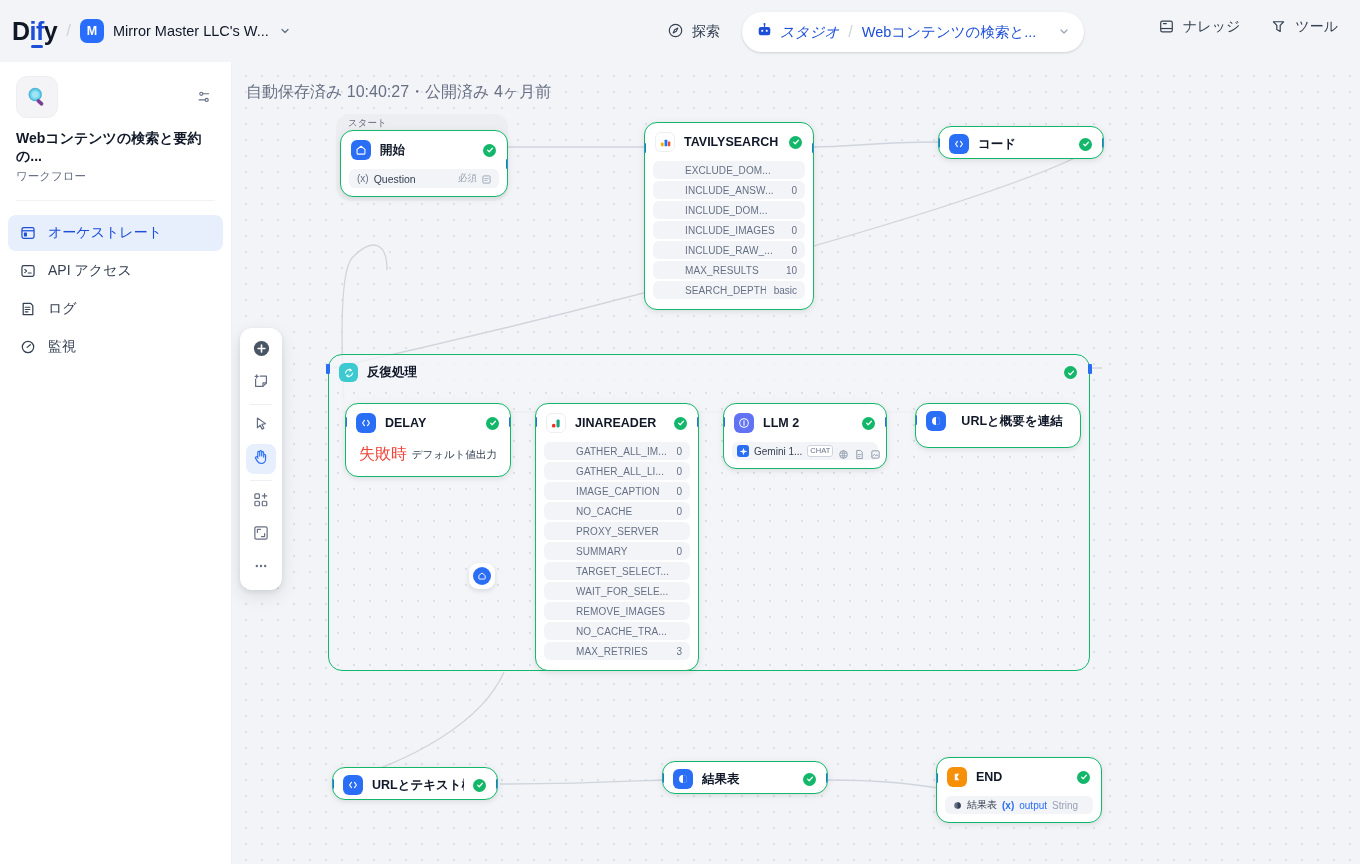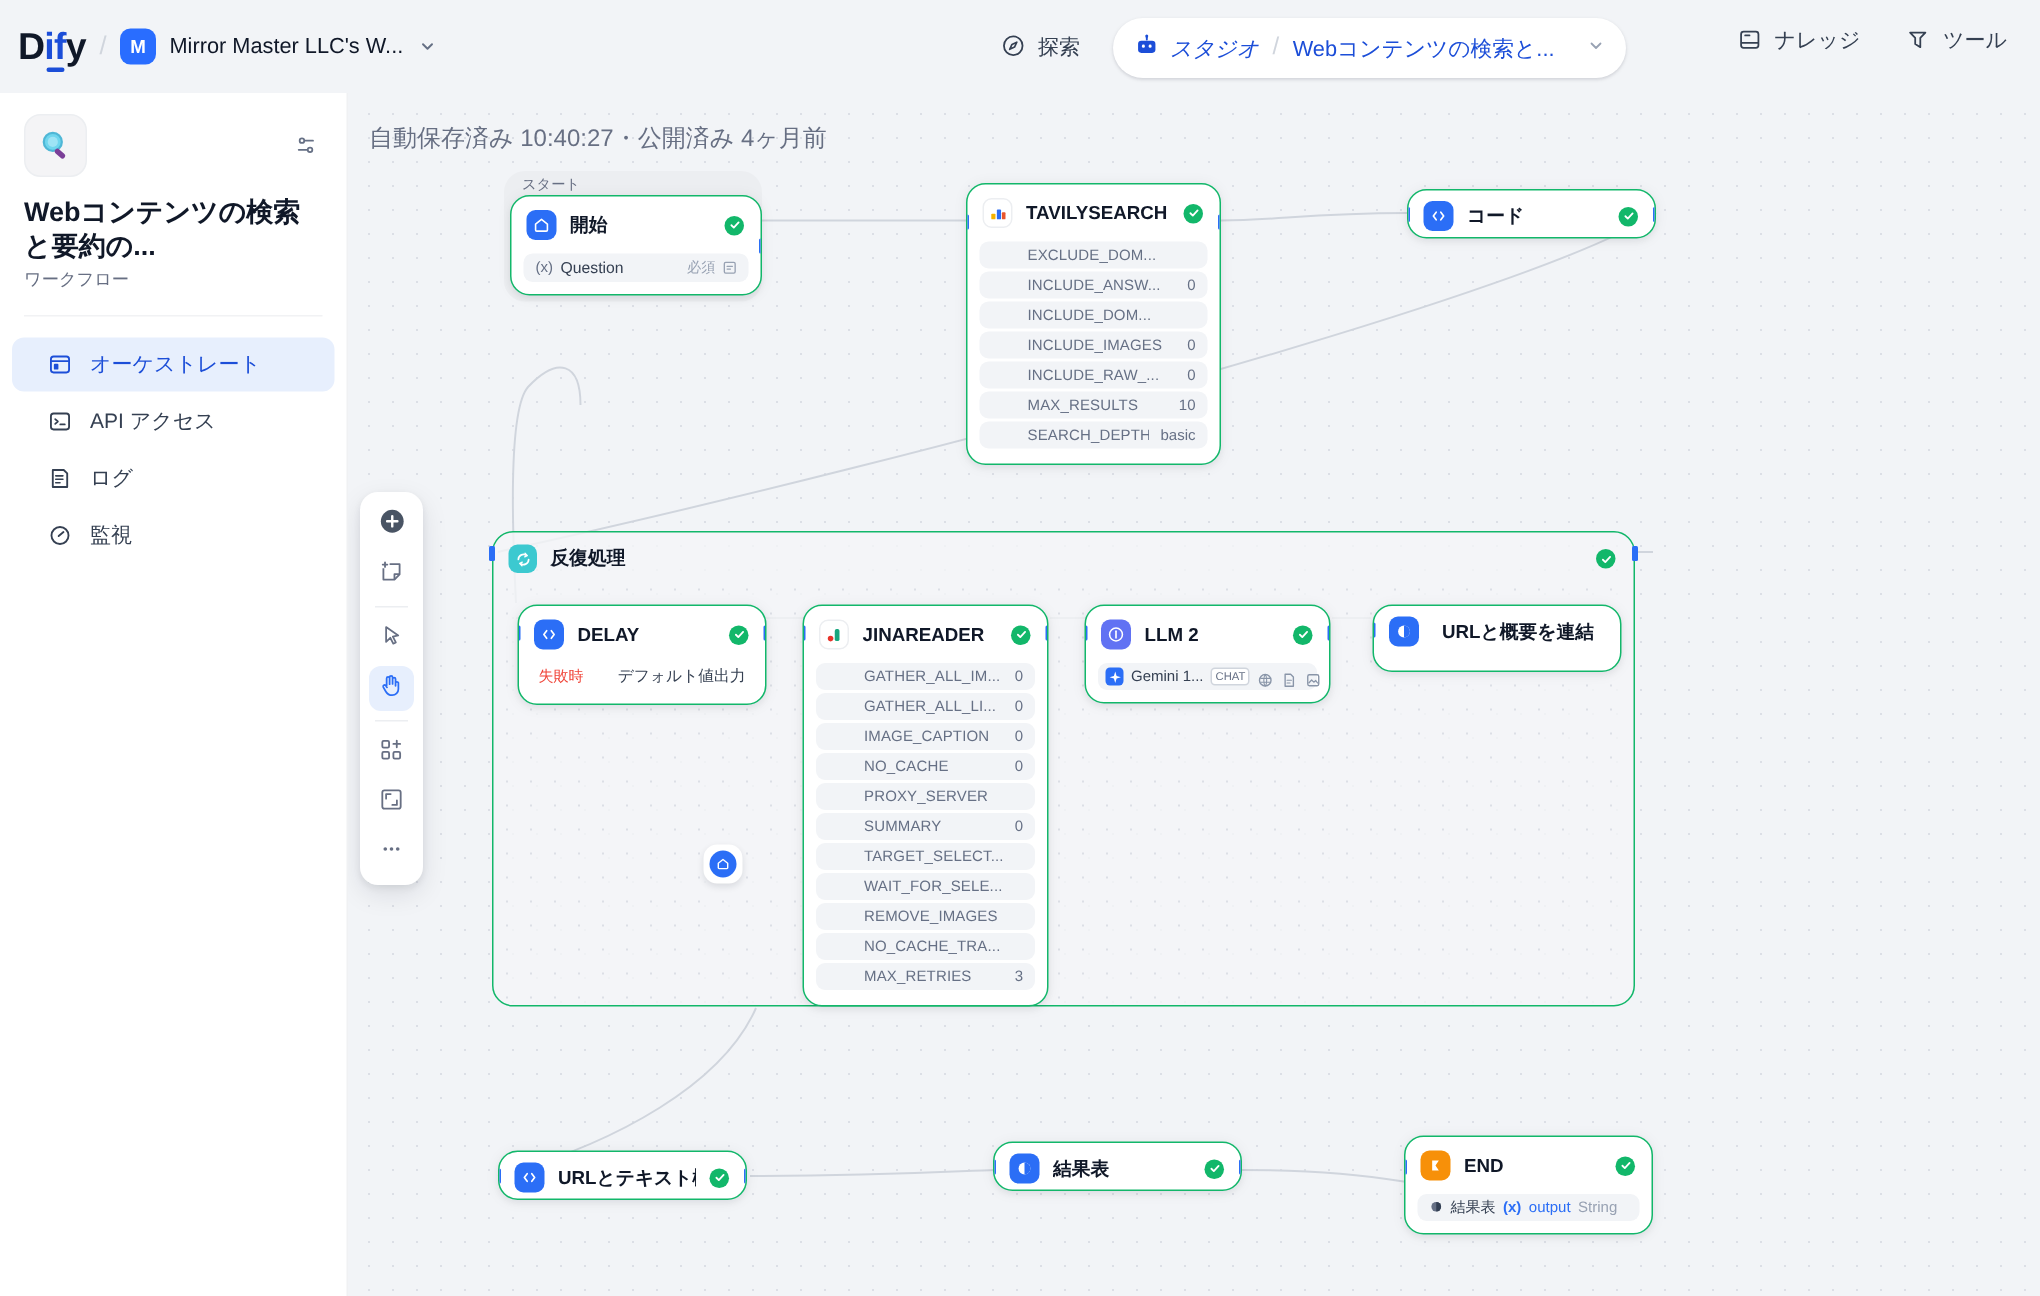--- a/index.html
+++ b/index.html
@@ -71,28 +71,28 @@
     background: #fff; z-index: 30;
     border-right: 1px solid #f0f1f3;
   }
   .app-head { padding: 14px 16px 0 16px; position: relative; }
   .app-icon {
     width: 42px; height: 42px; border-radius: 11px; background: #f4f4f6;
     display: flex; align-items: center; justify-content: center;
     border: 1px solid #eceef1;
   }
   .app-settings-ic { position: absolute; right: 18px; top: 26px; cursor: pointer; }
-  .app-title { margin-top: 12px; font-size: 18px; font-weight: 600; color: #101828; line-height: 1.25; }
+  .app-title { margin-top: 12px; font-size: 14px; font-weight: 600; color: #101828; line-height: 1.25; }
   .app-sub { margin-top: 4px; font-size: 11.5px; color: #676f83; }
   .divider { height: 1px; background: #f1f2f4; margin: 16px 16px 0 16px; }
 
   .nav-list { margin-top: 14px; padding: 0 8px; }
   .nav-item {
     display: flex; align-items: center; gap: 12px;
-    height: 36px; padding: 0 24px; border-radius: 8px;
+    height: 36px; padding: 0 12px; border-radius: 8px;
     font-size: 14px; color: #354052; cursor: pointer; margin-bottom: 2px;
   }
   .nav-item.active { background: #e7effd; color: #1c4ed8; font-weight: 500; }
   .nav-item .ni-ic { display: flex; width: 16px; justify-content: center; }
 
   
   .canvas {
     position: absolute; top: 62px; left: 232px; width: 1128px; height: 802px;
     background-color: #f2f4f7;
     background-image: radial-gradient(circle, #dcdfe6 1px, transparent 1px);
@@ -222,21 +222,21 @@
   .q-row {
     display: flex; align-items: center; background: #f2f4f7;
     border-radius: 6px; padding: 3px 8px; height: 19px; gap: 5px;
   }
   .q-x { font-size: 10px; color: #667085; }
   .q-name { font-size: 10.5px; color: #354052; flex: 1; }
   .q-req { font-size: 9.5px; color: #98a2b3; }
 
   
   .delay-row { display: flex; align-items: center; justify-content: space-between; padding: 2px 3px; }
-  .delay-k { font-size: 10px; color: #f04438; }
+  .delay-k { font-size: 16px; color: #f04438; }
   .delay-v { font-size: 10.5px; color: #354052; }
 
   
   .toolbar {
     position: absolute; left: 8px; top: 266px; width: 42px;
     background: #fff; border-radius: 12px;
     box-shadow: 0 2px 5px rgba(16,24,40,.08), 0 6px 18px rgba(16,24,40,.10);
     padding: 7px 0; display: flex; flex-direction: column; align-items: center; gap: 3px;
     z-index: 20;
   }

